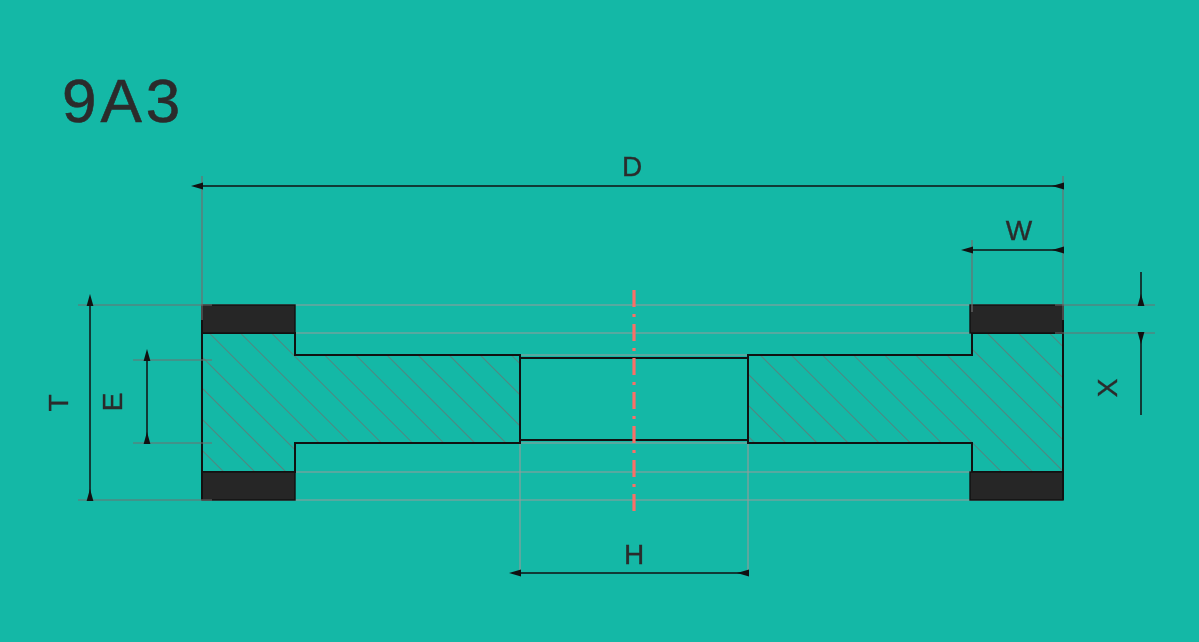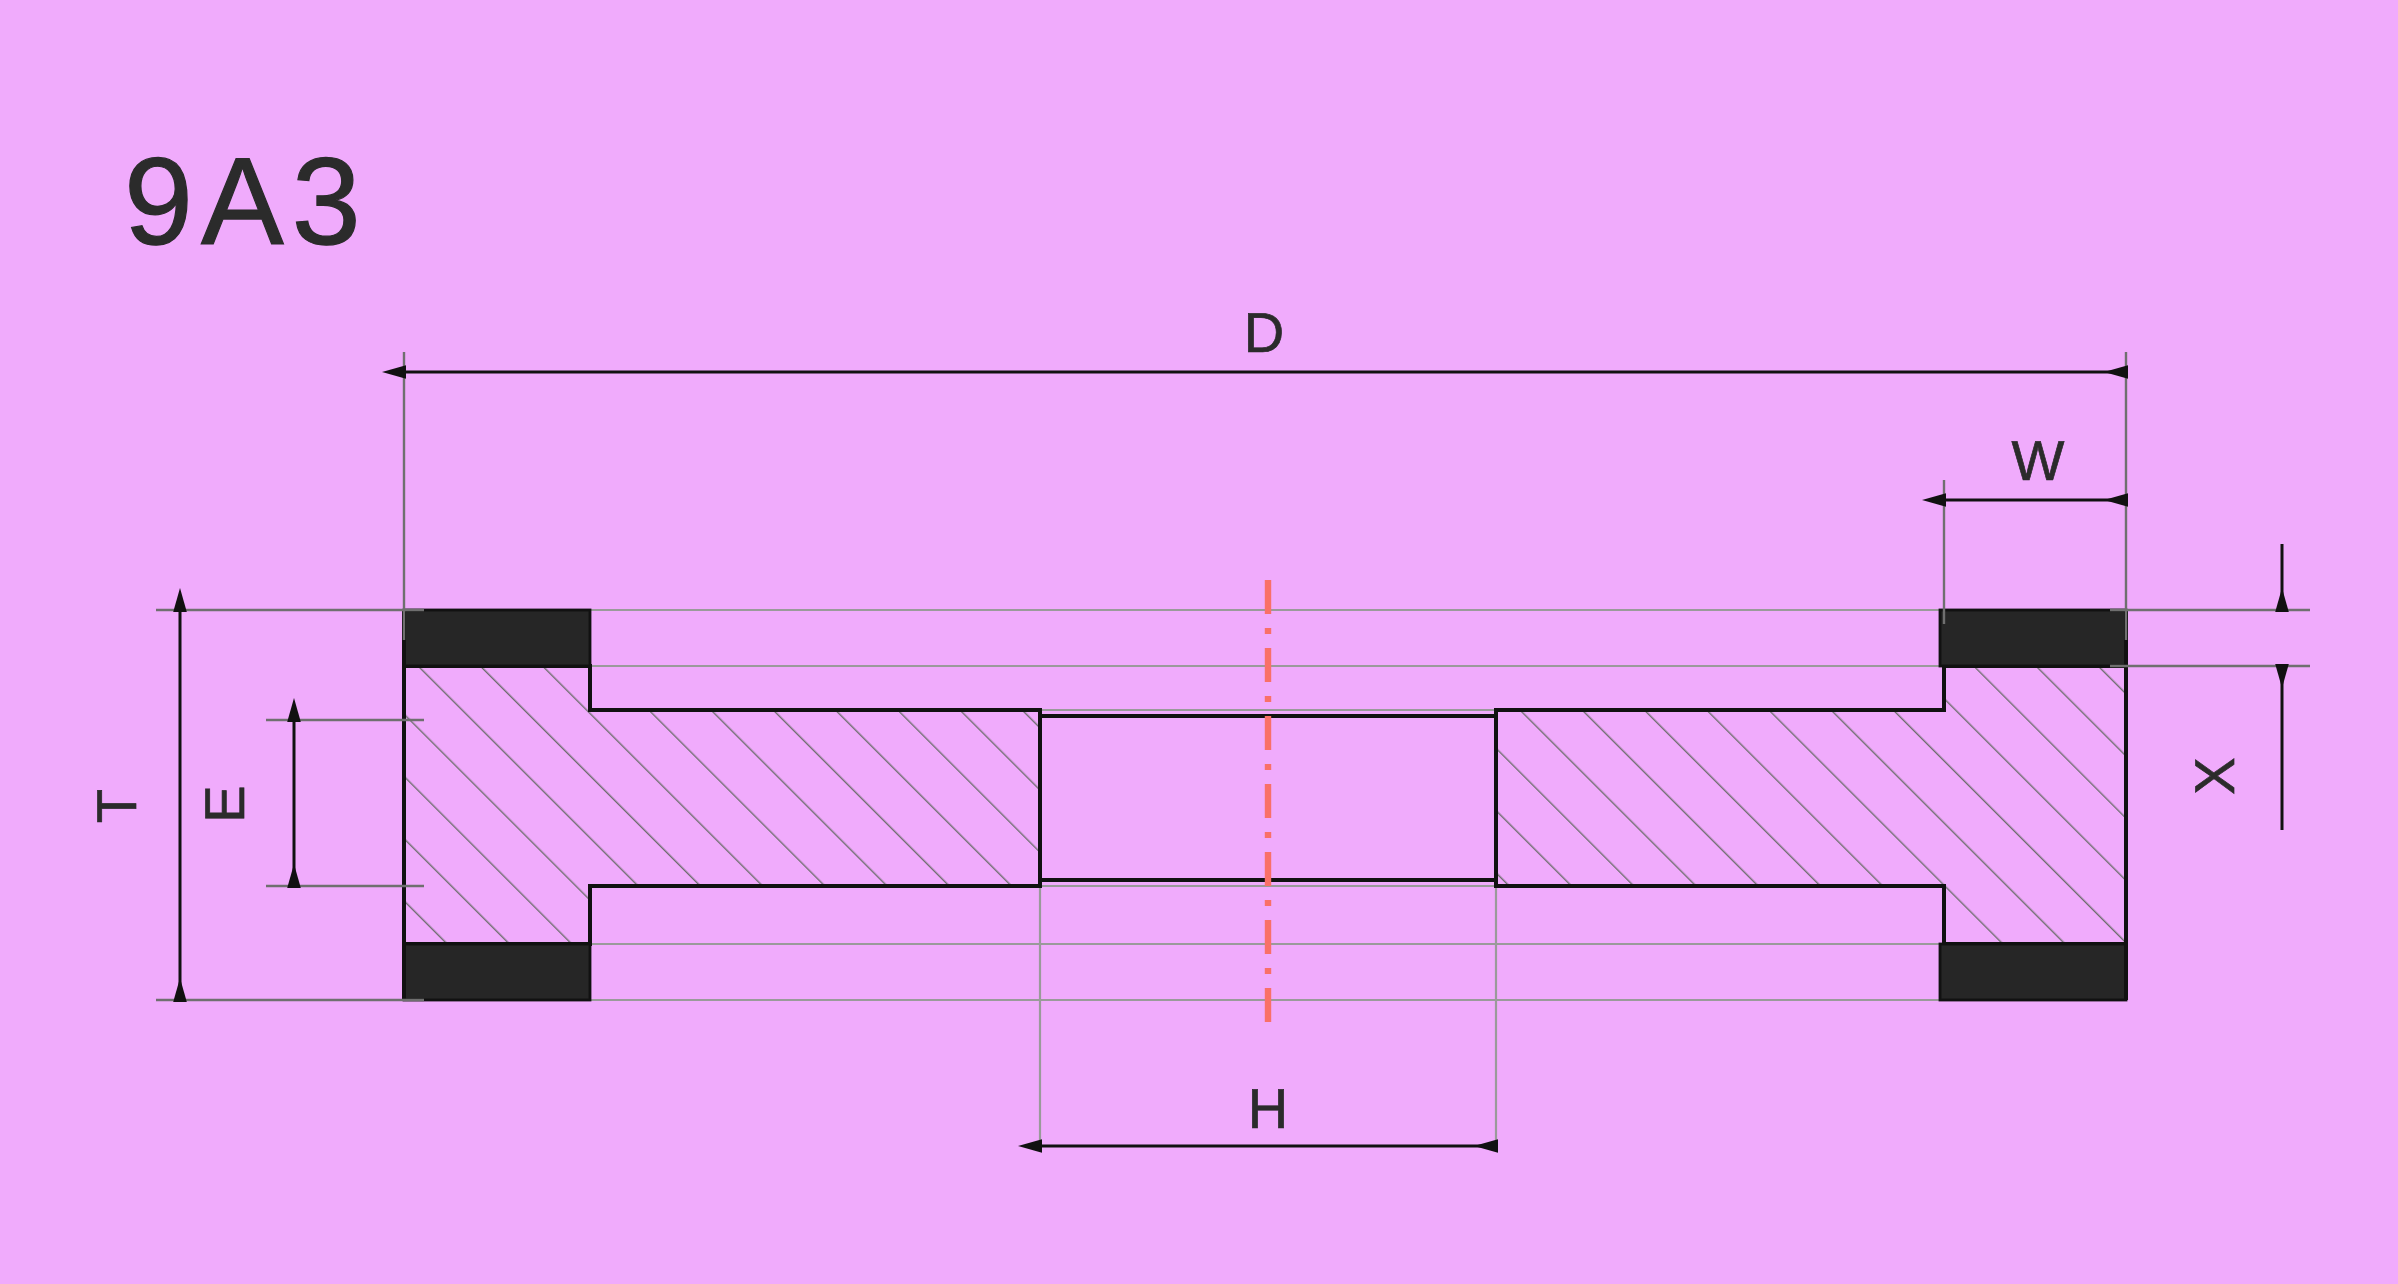--- a/index.html
+++ b/index.html
@@ -7,21 +7,21 @@
     padding: 0;
     background: #ffffff;
   }
   body {
     font-family: "Liberation Sans", sans-serif;
   }
   #stage {
     position: relative;
     width: 1199px;
     height: 642px;
-    background: #f0abfc;
+    background: #14b8a6;
     overflow: hidden;
   }
   #drawing {
     position: absolute;
     left: 0;
     top: 0;
   }
   .txt {
     font-family: "Liberation Sans", sans-serif;
     fill: #2b2b2b;

